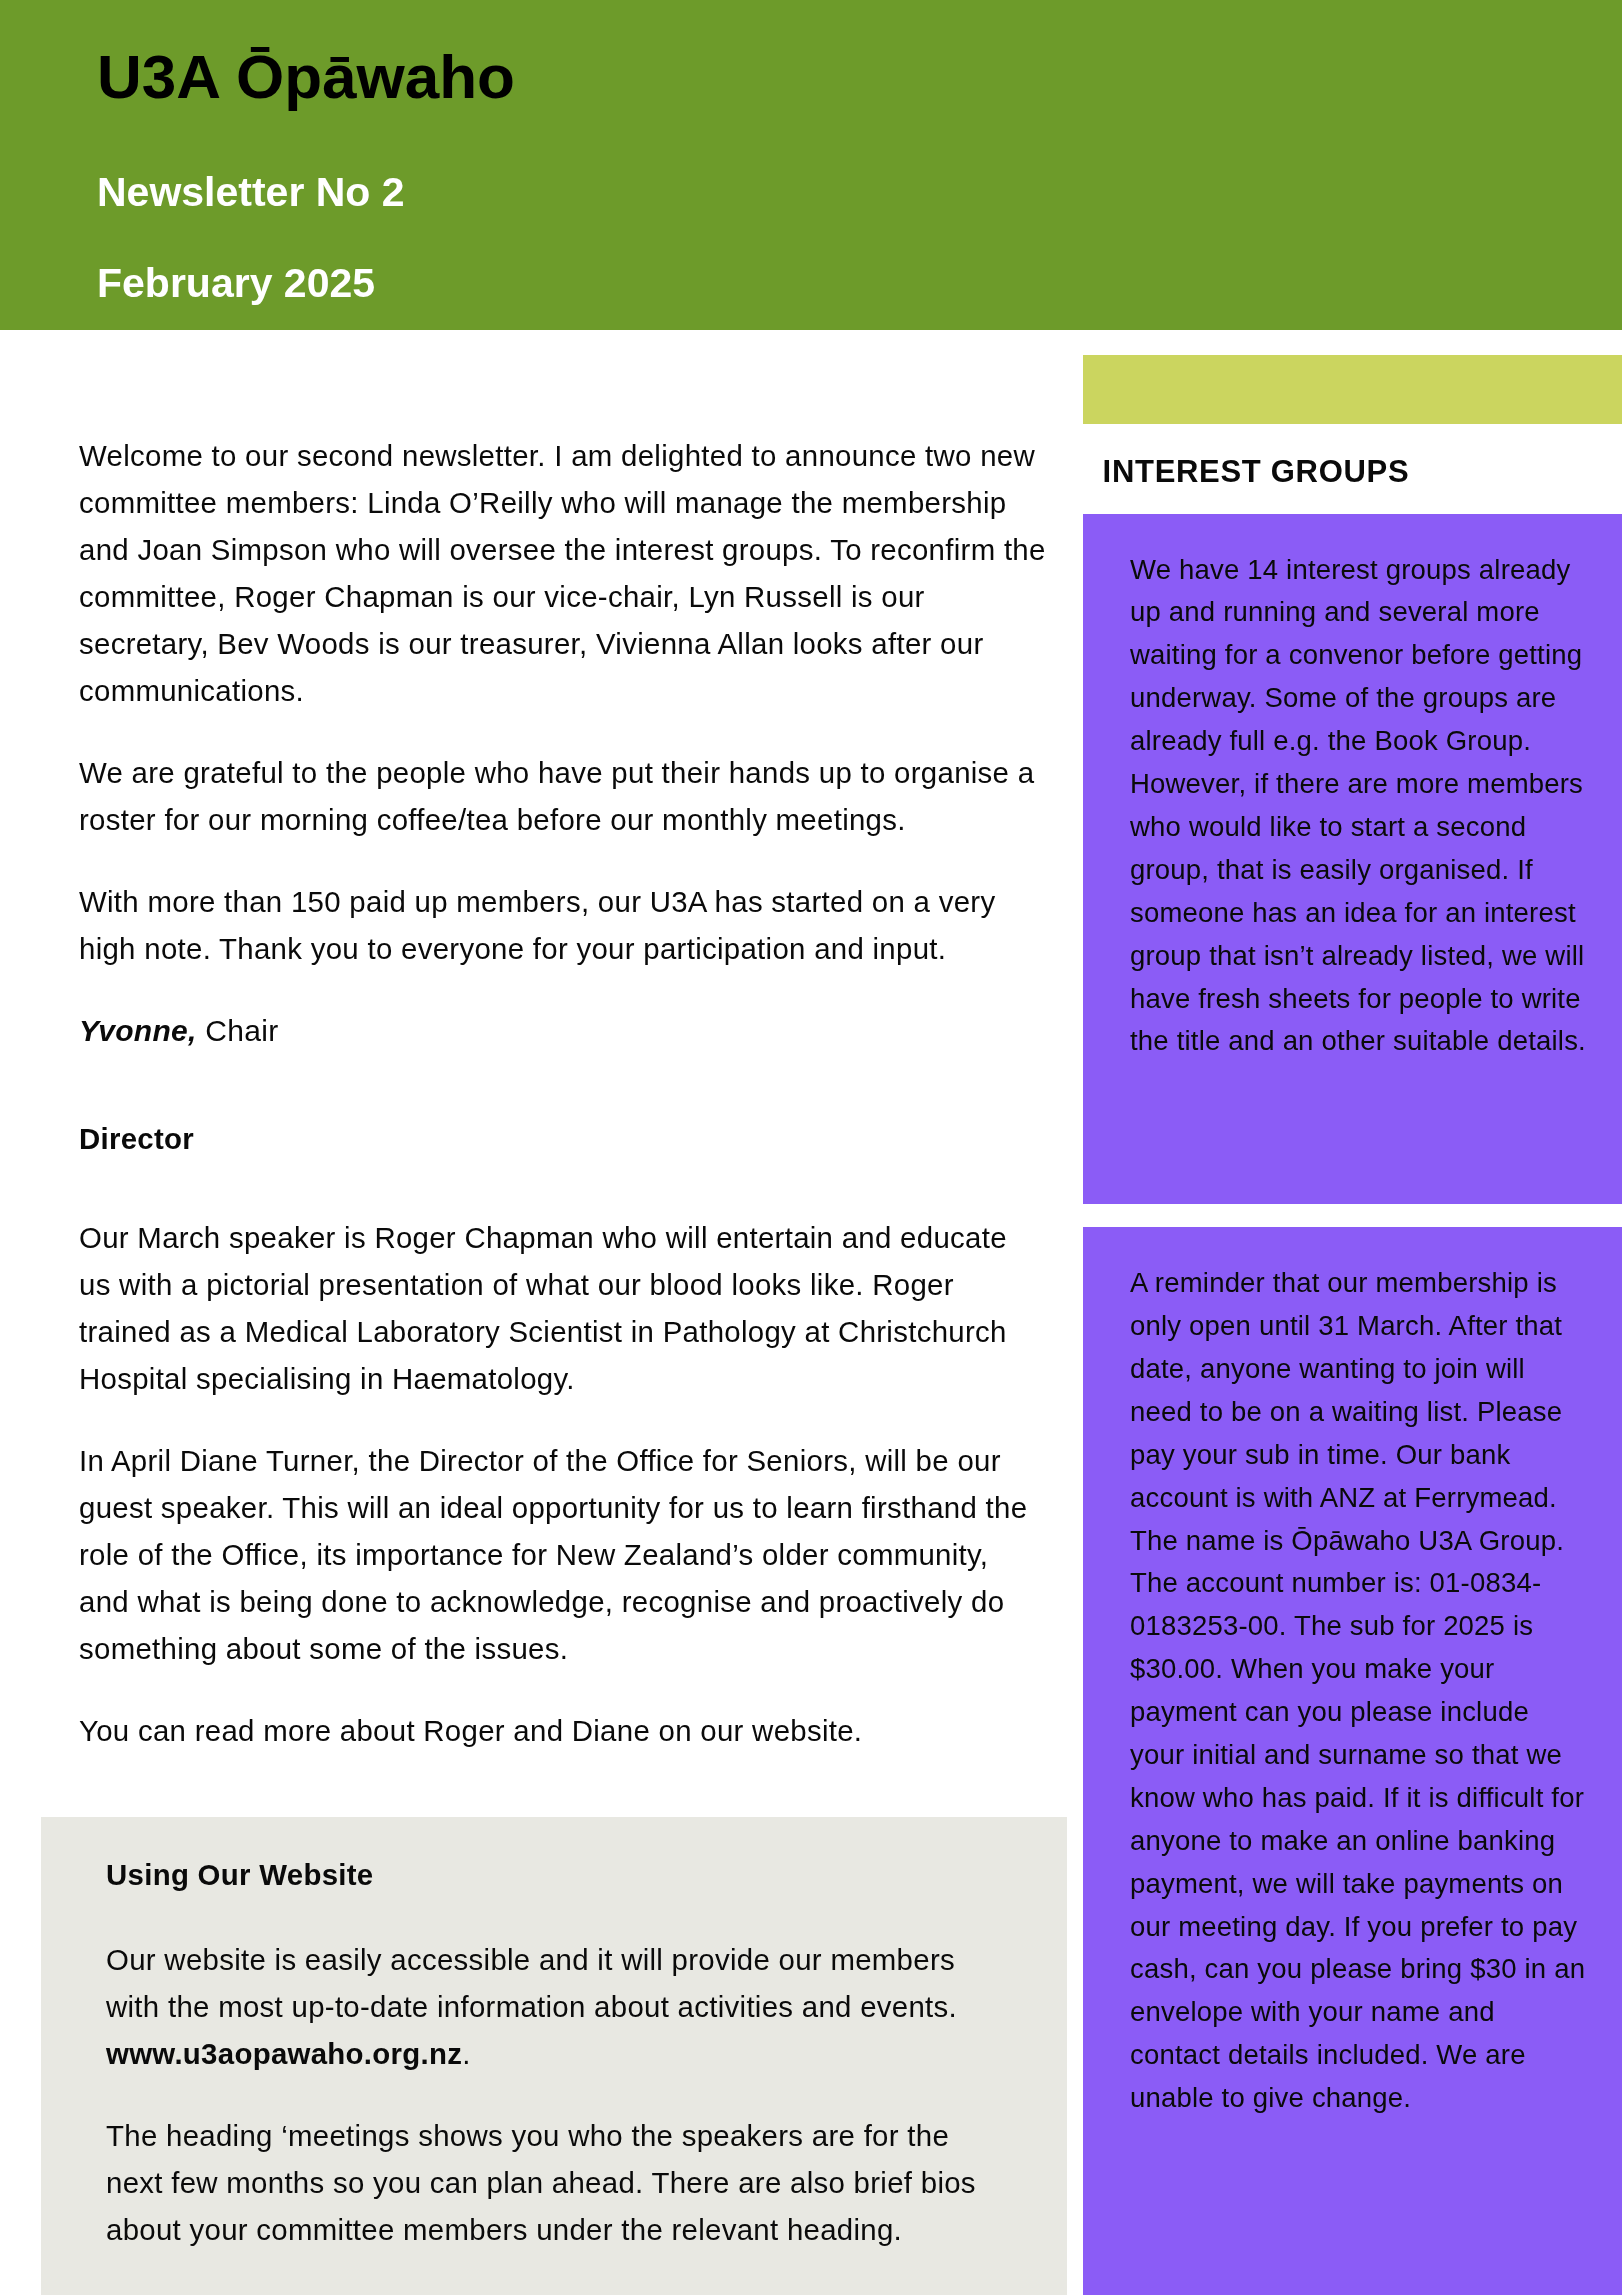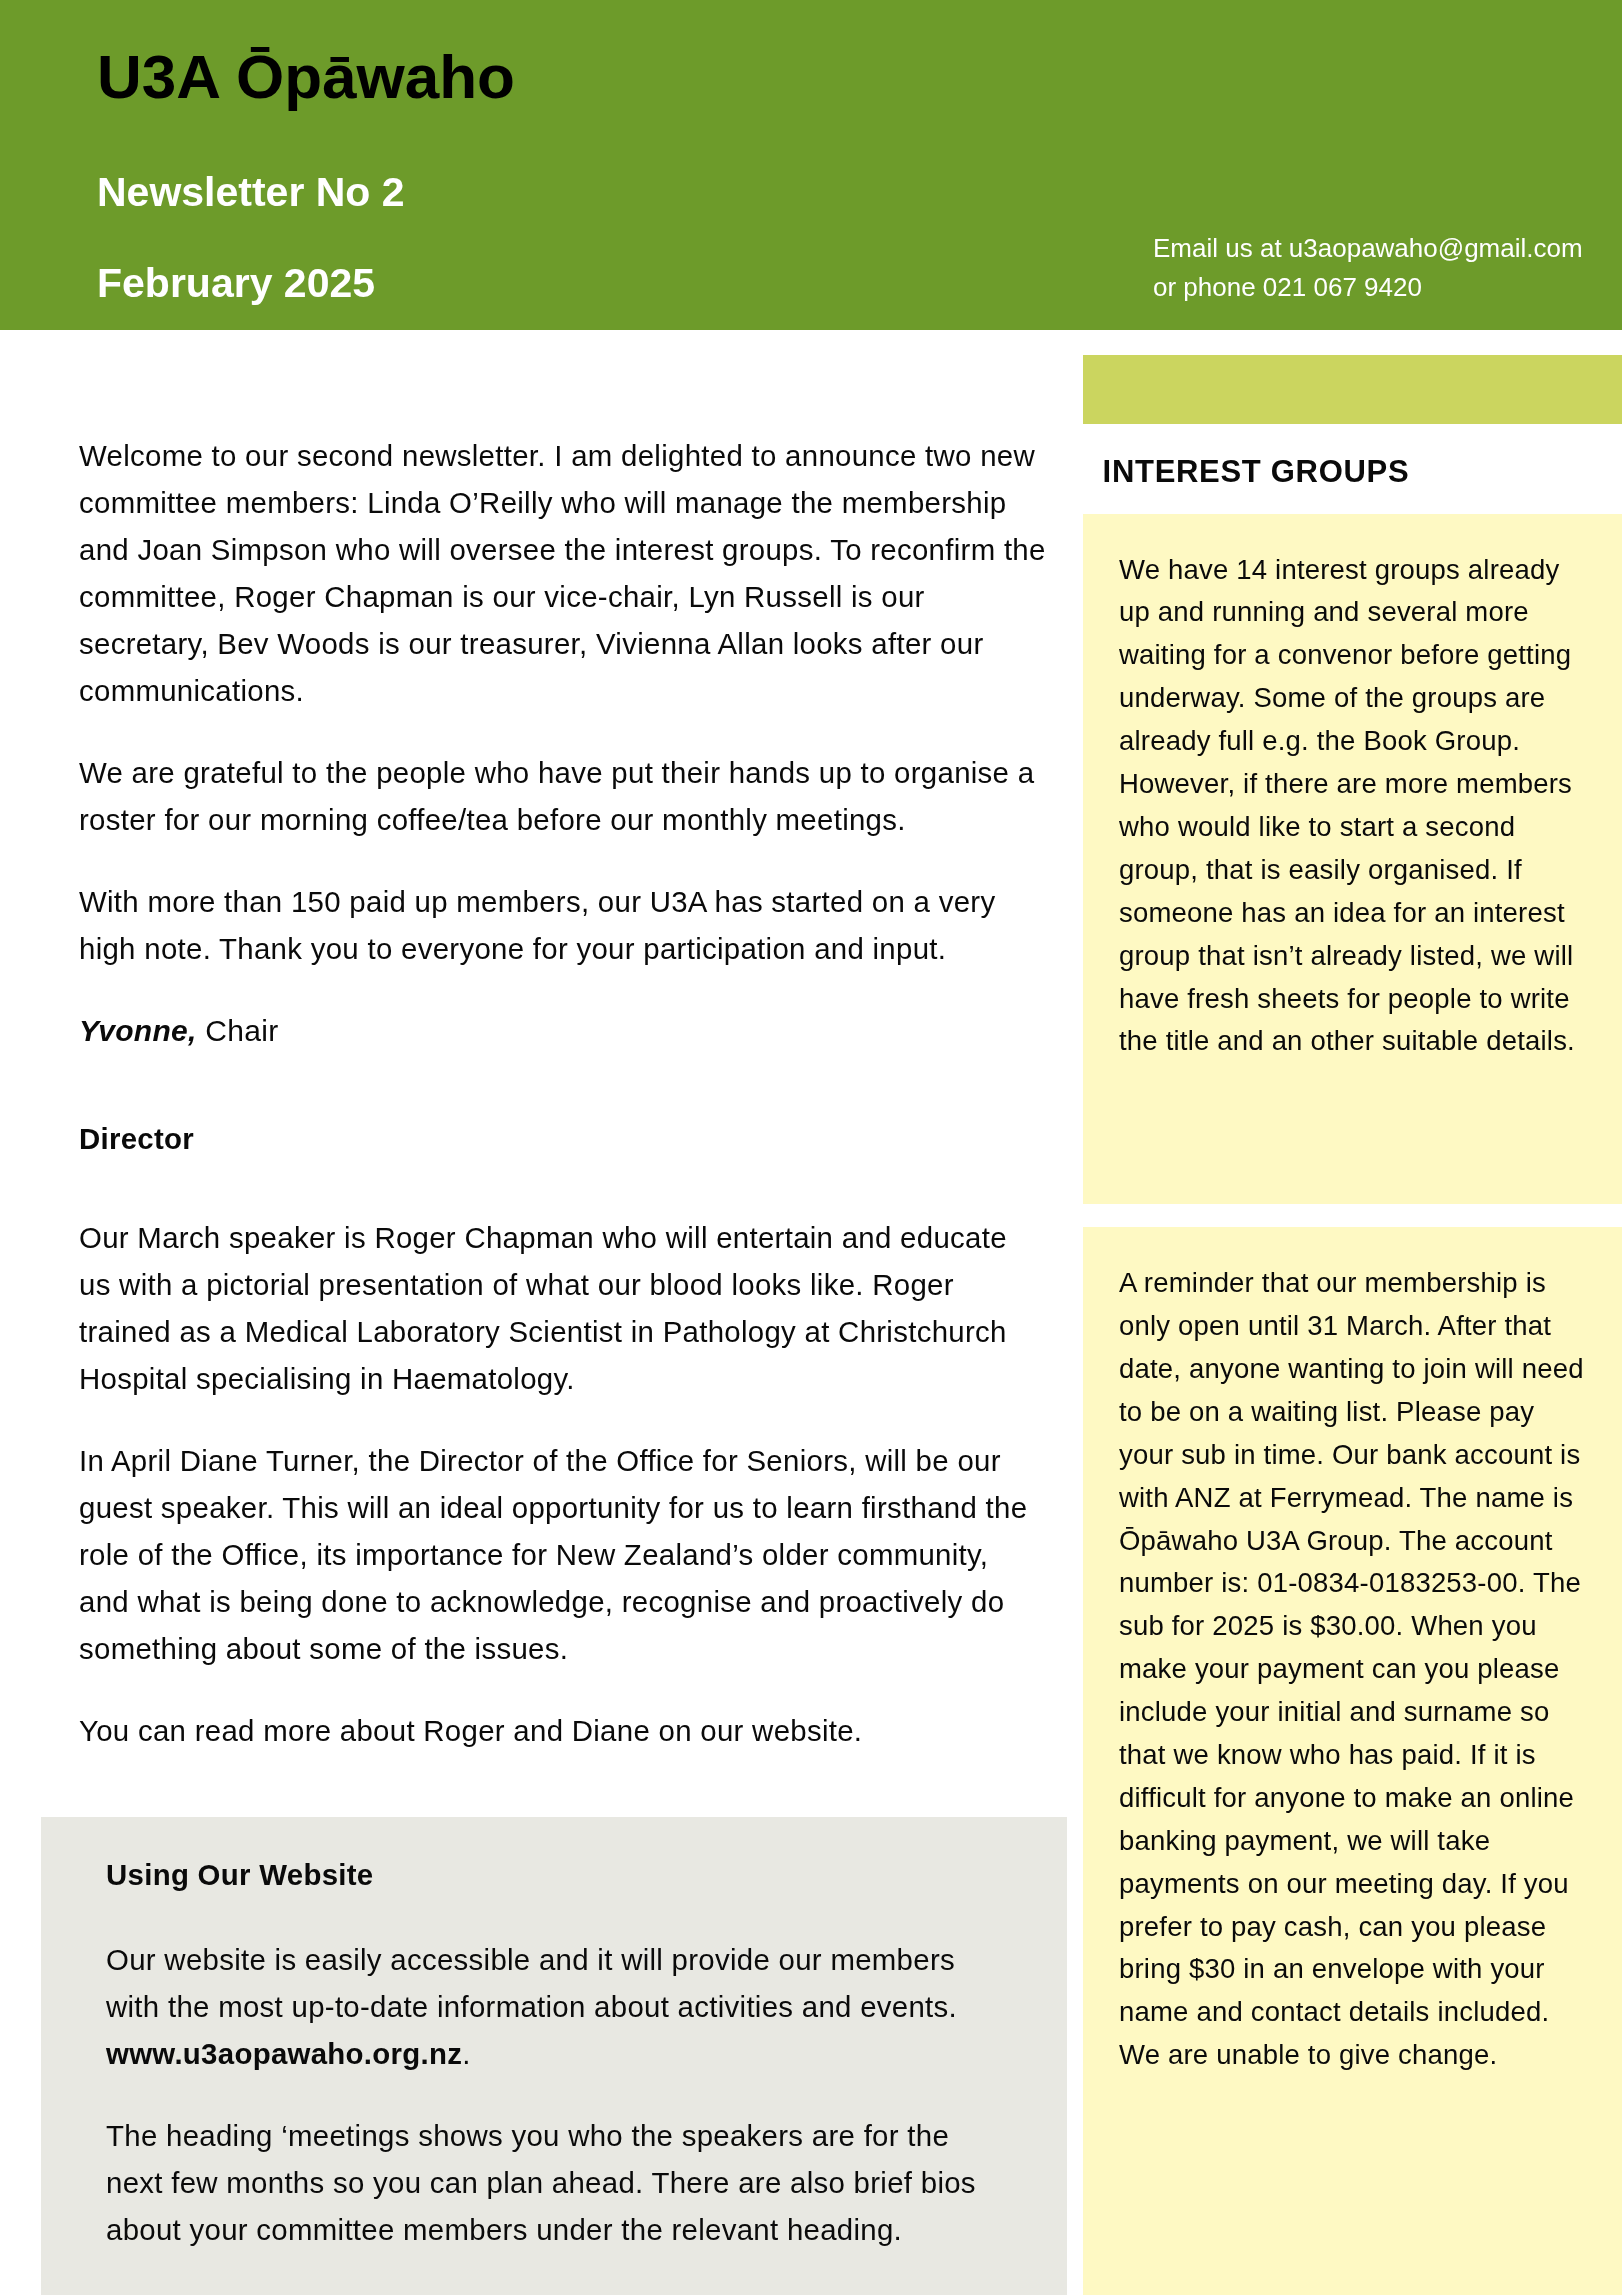--- a/index.html
+++ b/index.html
@@ -60,38 +60,34 @@
   .sidebar{
     position:absolute;left:1083px;top:355px;width:540px;height:1940px;
     display:flex;flex-direction:column;border-radius:31px;
   }
   .side-filler{height:69px;background:#cbd55f;}
   .side-heading{
     margin:30px 0 0 19.6px;
     font-size:31px;font-weight:bold;letter-spacing:0.7px;color:#0a0a0a;
   }
   .side-box{
-    background:#fef9c3;margin-top:23.6px;
-    padding:35px 35px 30px 36px;
+    background:#8b5cf6;margin-top:23.6px;
+    padding:35px 35px 30px 47px;
     font-size:27.5px;line-height:1.56;letter-spacing:0.2px;
   }
   .side-box.interest{min-height:625px;}
   .side-box.subs{flex:1;margin-top:23.6px;}
 </style>
 </head>
 <body>
 
 <div class="masthead">
   <h1 class="title">U3A Ōpāwaho</h1>
   <div class="issue">Newsletter No 2</div>
   <div class="date">February 2025</div>
-  <div class="contact">
-    <div>Email us at u3aopawaho@gmail.com</div>
-    <div>or phone 021 067 9420</div>
-  </div>
 </div>
 
 <div class="main-col">
 
   <p class="body-para">Welcome to our second newsletter. I am delighted to announce two new committee members: Linda O’Reilly who will manage the membership and Joan Simpson who will oversee the interest groups. To reconfirm the committee, Roger Chapman is our vice-chair, Lyn Russell is our secretary, Bev Woods is our treasurer, Vivienna Allan looks after our communications.</p>
   <p class="body-para">We are grateful to the people who have put their hands up to organise a roster for our morning coffee/tea before our monthly meetings.</p>
   <p class="body-para">With more than 150 paid up members, our U3A has started on a very high note. Thank you to everyone for your participation and input.</p>
 
   <p class="signoff"><span class="name">Yvonne,</span><span class="role"> Chair</span></p>
 

